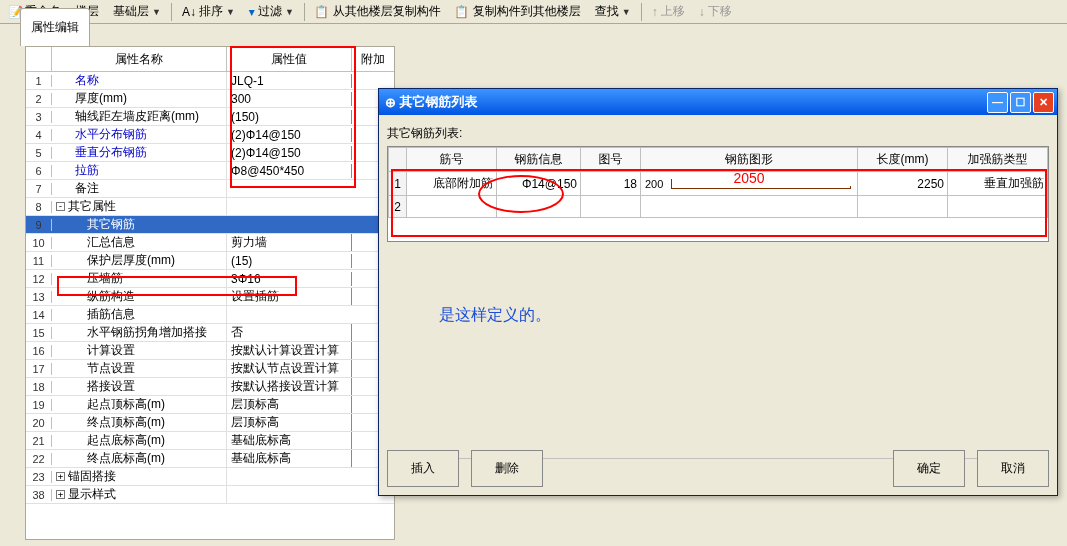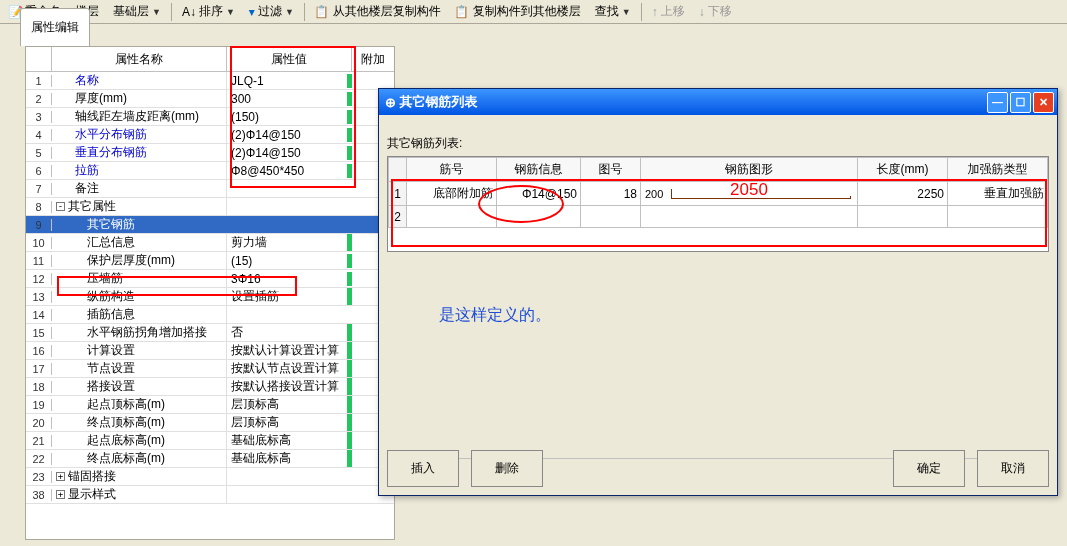--- a/index.html
+++ b/index.html
@@ -20,48 +20,48 @@
 
 .prop-panel { position: absolute; left: 25px; top: 46px; width: 370px; height: 494px; background: #fff; border: 1px solid #aca899; overflow: auto; }
 .prop-header { display: flex; background: #fff; border-bottom: 1px solid #c0c0c0; font-weight: normal; position: relative; }
 .prop-header .h1 { width: 26px; border-right: 1px solid #c0c0c0; height: 24px; }
 .prop-header .h2 { flex: 0 0 175px; border-right: 1px solid #c0c0c0; text-align: center; line-height: 24px; }
 .prop-header .h3 { flex: 0 0 125px; border-right: 1px solid #c0c0c0; text-align: center; line-height: 24px; position: relative; }
 .prop-header .h4 { flex: 1; text-align: center; line-height: 24px; }
 .prop-row { display: flex; border-bottom: 1px solid #e0e0e0; height: 18px; align-items: center; }
 .prop-row .rownum { width: 26px; text-align: center; color: #333; border-right: 1px solid #c0c0c0; font-size: 11px; }
 .prop-row .rname { flex: 0 0 175px; border-right: 1px solid #e0e0e0; padding-left: 4px; display: flex; align-items: center; gap: 3px; white-space: nowrap; overflow: hidden; }
-.prop-row .rval { flex: 0 0 125px; border-right: 5px solid #22c55e; padding-left: 4px; }
+.prop-row .rval { flex: 0 0 125px; border-right: 1px solid #22c55e; padding-left: 4px; }
 .prop-row .rextra { flex: 1; }
 .link { color: #0000cc; }
 .indent1::before { content: ""; display: inline-block; width: 16px; }
 .indent2::before { content: ""; display: inline-block; width: 28px; }
 .treebox { display: inline-flex; width: 9px; height: 9px; border: 1px solid #777; align-items: center; justify-content: center; font-size: 9px; line-height: 7px; font-family: monospace; }
 .sel { background: #316ac5; color: #fff; }
 .sel .rname, .sel .rval { border-right-color: #316ac5; }
 
 
 .redbox { position: absolute; border: 2px solid #ff0000; pointer-events: none; }
 
 
 .dialog { position: absolute; left: 378px; top: 88px; width: 680px; height: 408px; border: 1px solid #0a246a; background: #ece9d8; box-shadow: 2px 2px 6px rgba(0,0,0,.3); }
 .dialog .titlebar { height: 26px; background: linear-gradient(#3d95ff,#0054e3); display: flex; align-items: center; padding: 0 3px 0 6px; color: #fff; font-weight: bold; font-size: 13px; }
 .titlebar .spacer { flex: 1; }
 .titlebar .winbtn { width: 21px; height: 21px; background: #3d95ff; border: 1px solid #fff; margin-left: 2px; display: flex; align-items: center; justify-content: center; font-family: "Segoe UI", sans-serif; font-size: 11px; cursor: pointer; border-radius: 2px; }
 .titlebar .winbtn.close { background: #e74020; }
-.dialog .body { padding: 18px 8px; position: relative; height: calc(100% - 26px); }
+.dialog .body { padding: 8px 8px; position: relative; height: calc(100% - 26px); }
 .dialog .listlabel { margin: 2px 0 4px 0; }
 .dialog .grid { border: 1px solid #888; background: #fff; height: 96px; position: relative; overflow: hidden; }
 .grid table { width: 100%; border-collapse: collapse; table-layout: fixed; font-size: 12px; }
 .grid th { background: #f8f8f8; border: 1px solid #c0c0c0; padding: 3px 2px; font-weight: normal; }
 .grid td { border: 1px solid #c0c0c0; padding: 3px 3px; height: 22px; text-align: right; }
 .grid .rowhdr { background: #f4f4f4; text-align: center; width: 18px; }
 .shapecell { position: relative; }
 .shapecell .dim-left { position: absolute; left: 4px; top: 6px; font-size: 11px; }
-.shapecell .dim-top { position: absolute; left: 50%; top: -2px; transform: translateX(-50%); color: #ff0000; font-size: 17px; }
+.shapecell .dim-top { position: absolute; left: 50%; top: -2px; transform: translateX(-50%); color: #ff0000; font-size: 14px; }
 .shapecell .bar { position: absolute; left: 30px; right: 6px; top: 14px; height: 3px; border: 1px solid #803000; border-top: none; }
 .shapecell .bar::before { content: ""; position: absolute; left: -1px; top: -7px; width: 1px; height: 7px; background: #803000; }
 .dialog .btnrow { position: absolute; left: 8px; right: 8px; bottom: 8px; display: flex; gap: 12px; }
 .dialog .btnrow .pushgap { flex: 1; }
 .btn { min-width: 72px; height: 37px; background: #ece9d8; border: 1px solid #888; cursor: pointer; font-size: 12px; }
 .hr { position: absolute; left: 8px; right: 8px; bottom: 36px; height: 1px; background: #c0c0c0; }
 .note { position: absolute; left: 60px; top: 190px; color: #1d4ed8; font-size: 16px; font-family: "KaiTi","SimSun",serif; }
 
 .red-ellipse { position: absolute; border: 2px solid #ff0000; border-radius: 50%; pointer-events: none; }
 </style>

